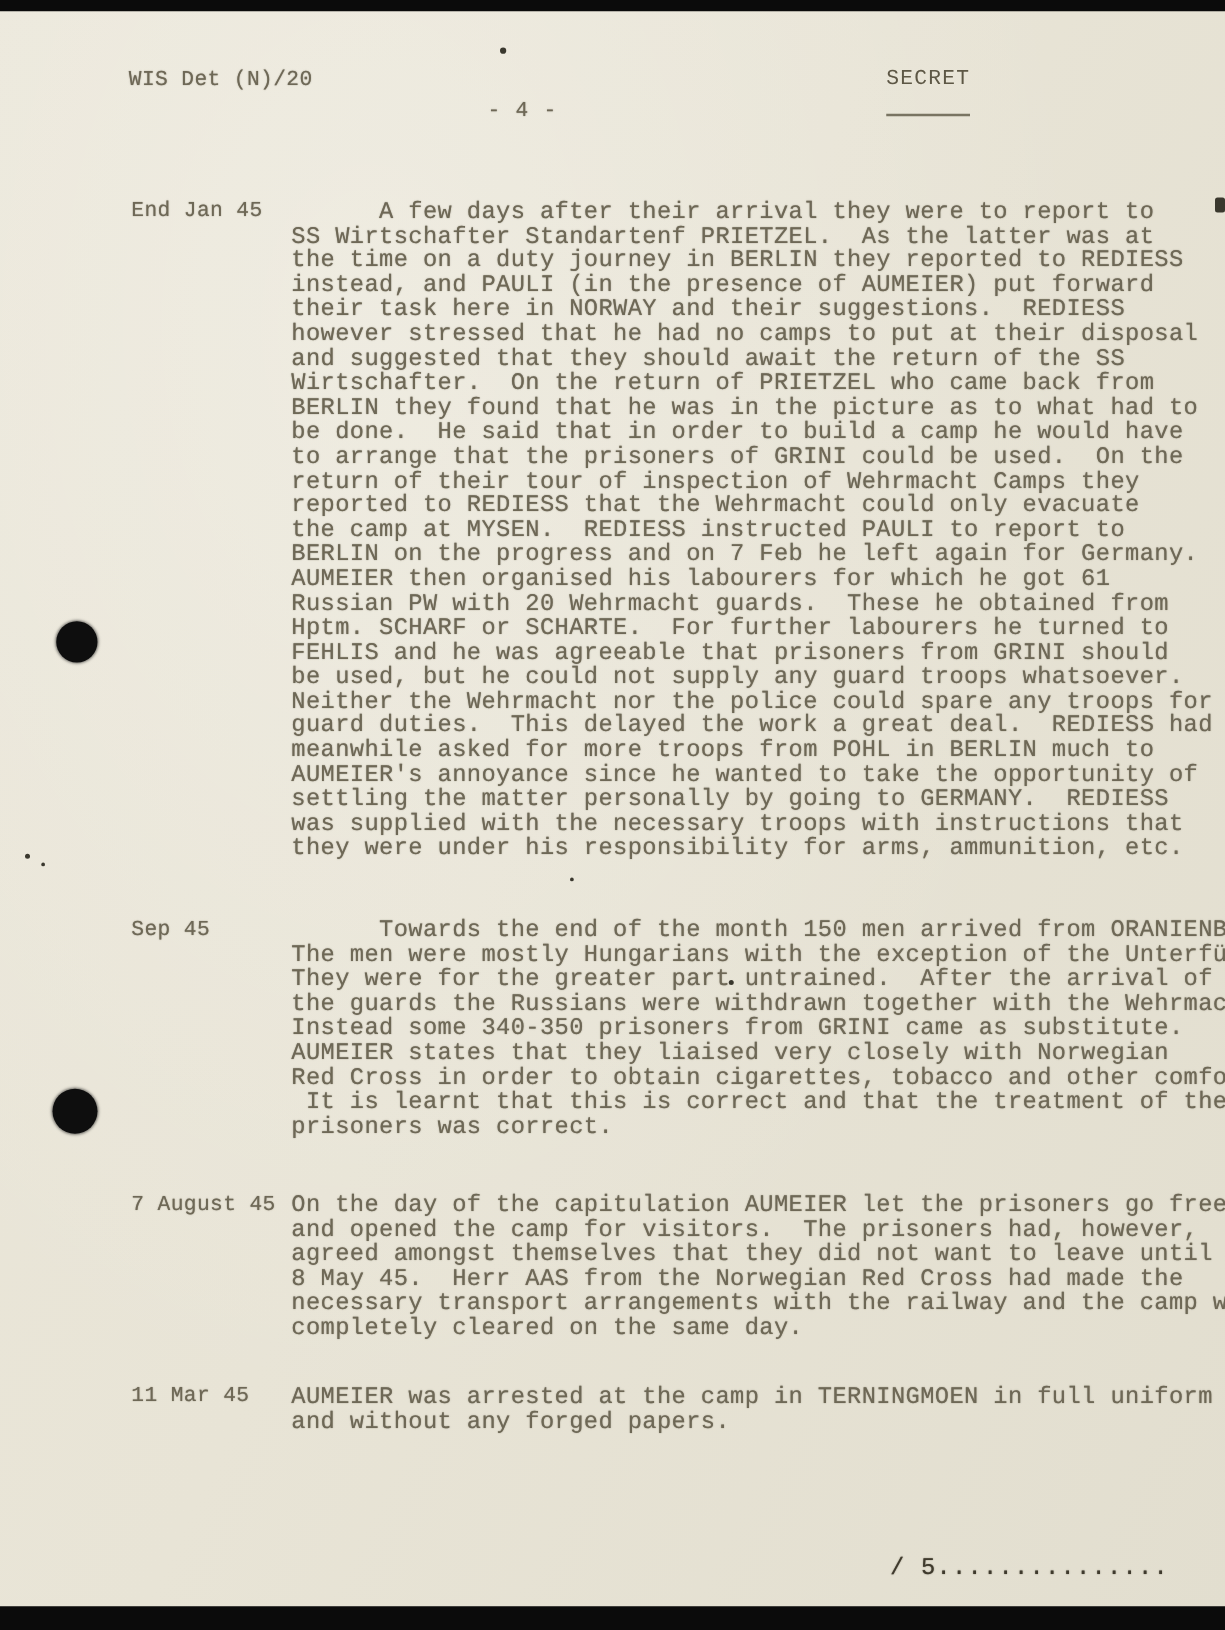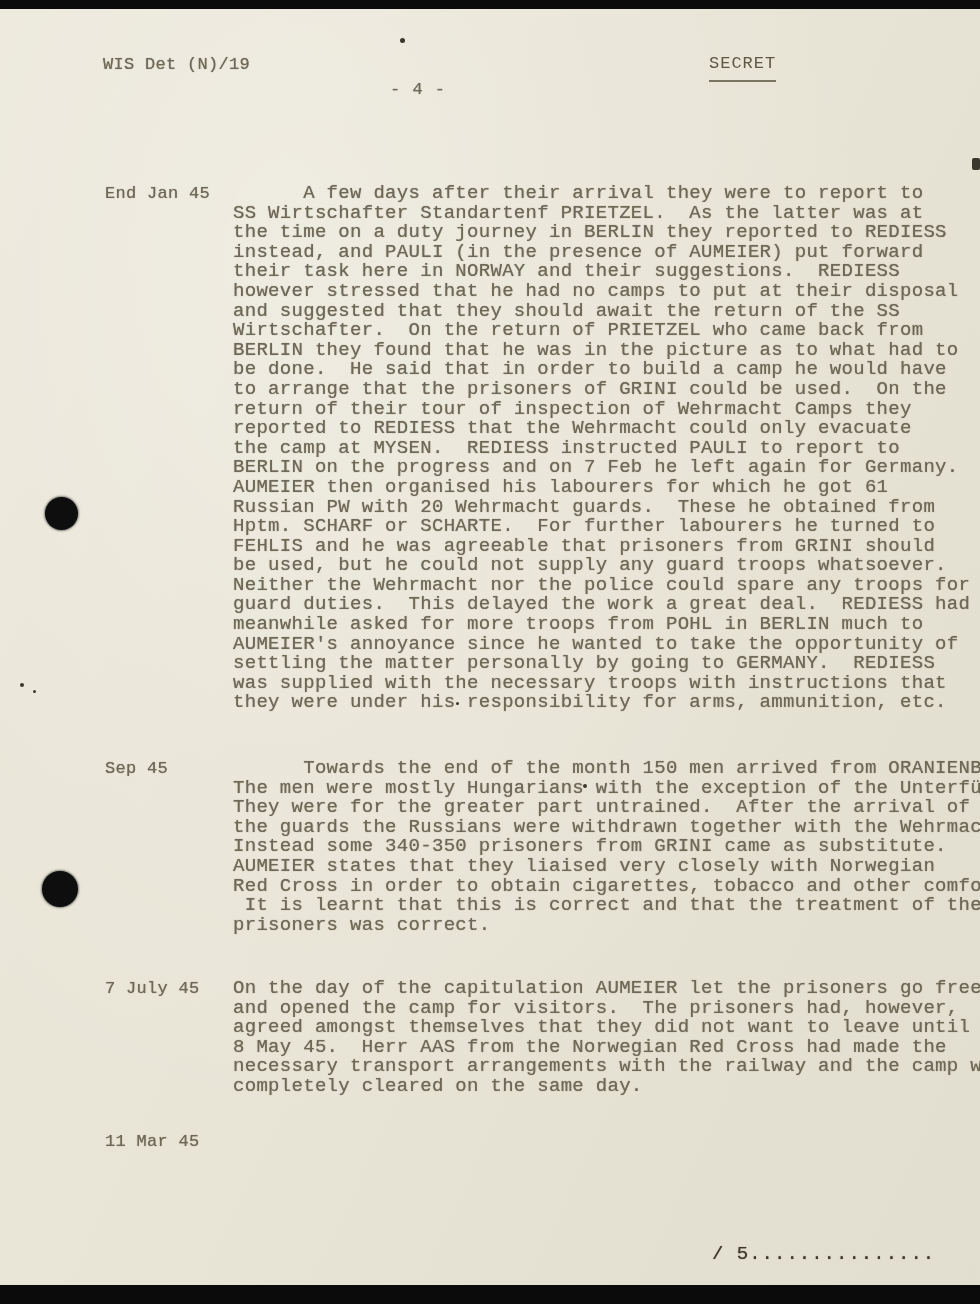--- a/index.html
+++ b/index.html
@@ -32,33 +32,32 @@
   }
   .header-ref {
     position: absolute; left: 103px; top: 55px;
     font-size: 17px;
   }
   .classification {
     position: absolute; left: 709px; top: 54px;
     font-size: 17px;
     color: #5d5745;
     border-bottom: 2px solid rgba(93,87,69,0.8);
-    padding-bottom: 7px;
+    padding-bottom: 18px;
     letter-spacing: 1px;
   }
   .page-number {
     position: absolute; left: 390px; top: 80px;
     font-size: 17px;
     letter-spacing: 1px;
   }
   .entry {
     position: absolute;
     left: 105px;
     width: 810px;
-    margin-top: 24px;
   }
   .entry .date {
     position: absolute; left: 0; top: 0;
     font-size: 17px;
     white-space: pre;
   }
   .entry .text {
     margin-left: 128px;
     width: 700px;
     font-size: 19px;
@@ -90,21 +89,21 @@
     border-radius: 50%;
   }
 </style>
 </head>
 <body>
 
 <div class="page">
 
   <div class="edge-top"></div>
 
-  <div class="header-ref typed">WIS Det (N)/19</div>
+  <div class="header-ref typed">WIS Det (N)/20</div>
   <div class="classification">SECRET</div>
   <div class="page-number typed">- 4 -</div>
 
   <div class="entry entry-1">
     <div class="date typed">End Jan 45</div>
     <div class="text typed">      A few days after their arrival they were to report to
 SS Wirtschafter Standartenf PRIETZEL.  As the latter was at
 the time on a duty journey in BERLIN they reported to REDIESS
 instead, and PAULI (in the presence of AUMEIER) put forward
 their task here in NORWAY and their suggestions.  REDIESS
@@ -139,31 +138,33 @@
 They were for the greater part untrained.  After the arrival of
 the guards the Russians were withdrawn together with the Wehrmacht.
 Instead some 340-350 prisoners from GRINI came as substitute.
 AUMEIER states that they liaised very closely with Norwegian
 Red Cross in order to obtain cigarettes, tobacco and other comforts.
  It is learnt that this is correct and that the treatment of the
 prisoners was correct.</div>
   </div>
 
   <div class="entry entry-3">
-    <div class="date typed">7 July 45</div>
+    <div class="date typed">7 August 45</div>
     <div class="text typed">On the day of the capitulation AUMEIER let the prisoners go free
 and opened the camp for visitors.  The prisoners had, however,
 agreed amongst themselves that they did not want to leave until
 8 May 45.  Herr AAS from the Norwegian Red Cross had made the
 necessary transport arrangements with the railway and the camp was
 completely cleared on the same day.</div>
   </div>
 
   <div class="entry entry-4">
     <div class="date typed">11 Mar 45</div>
+    <div class="text typed">AUMEIER was arrested at the camp in TERNINGMOEN in full uniform
+and without any forged papers.</div>
   </div>
 
   <div class="continuation">/ 5...............</div>
 
   <div class="hole-punch hole-punch-1"></div>
   <div class="hole-punch hole-punch-2"></div>
 
   <div class="speck" style="left:400px; top:38px; width:5px; height:5px;"></div>
   <div class="speck" style="left:583px; top:784px; width:4px; height:4px;"></div>
   <div class="speck" style="left:456px; top:702px; width:3px; height:3px;"></div>

